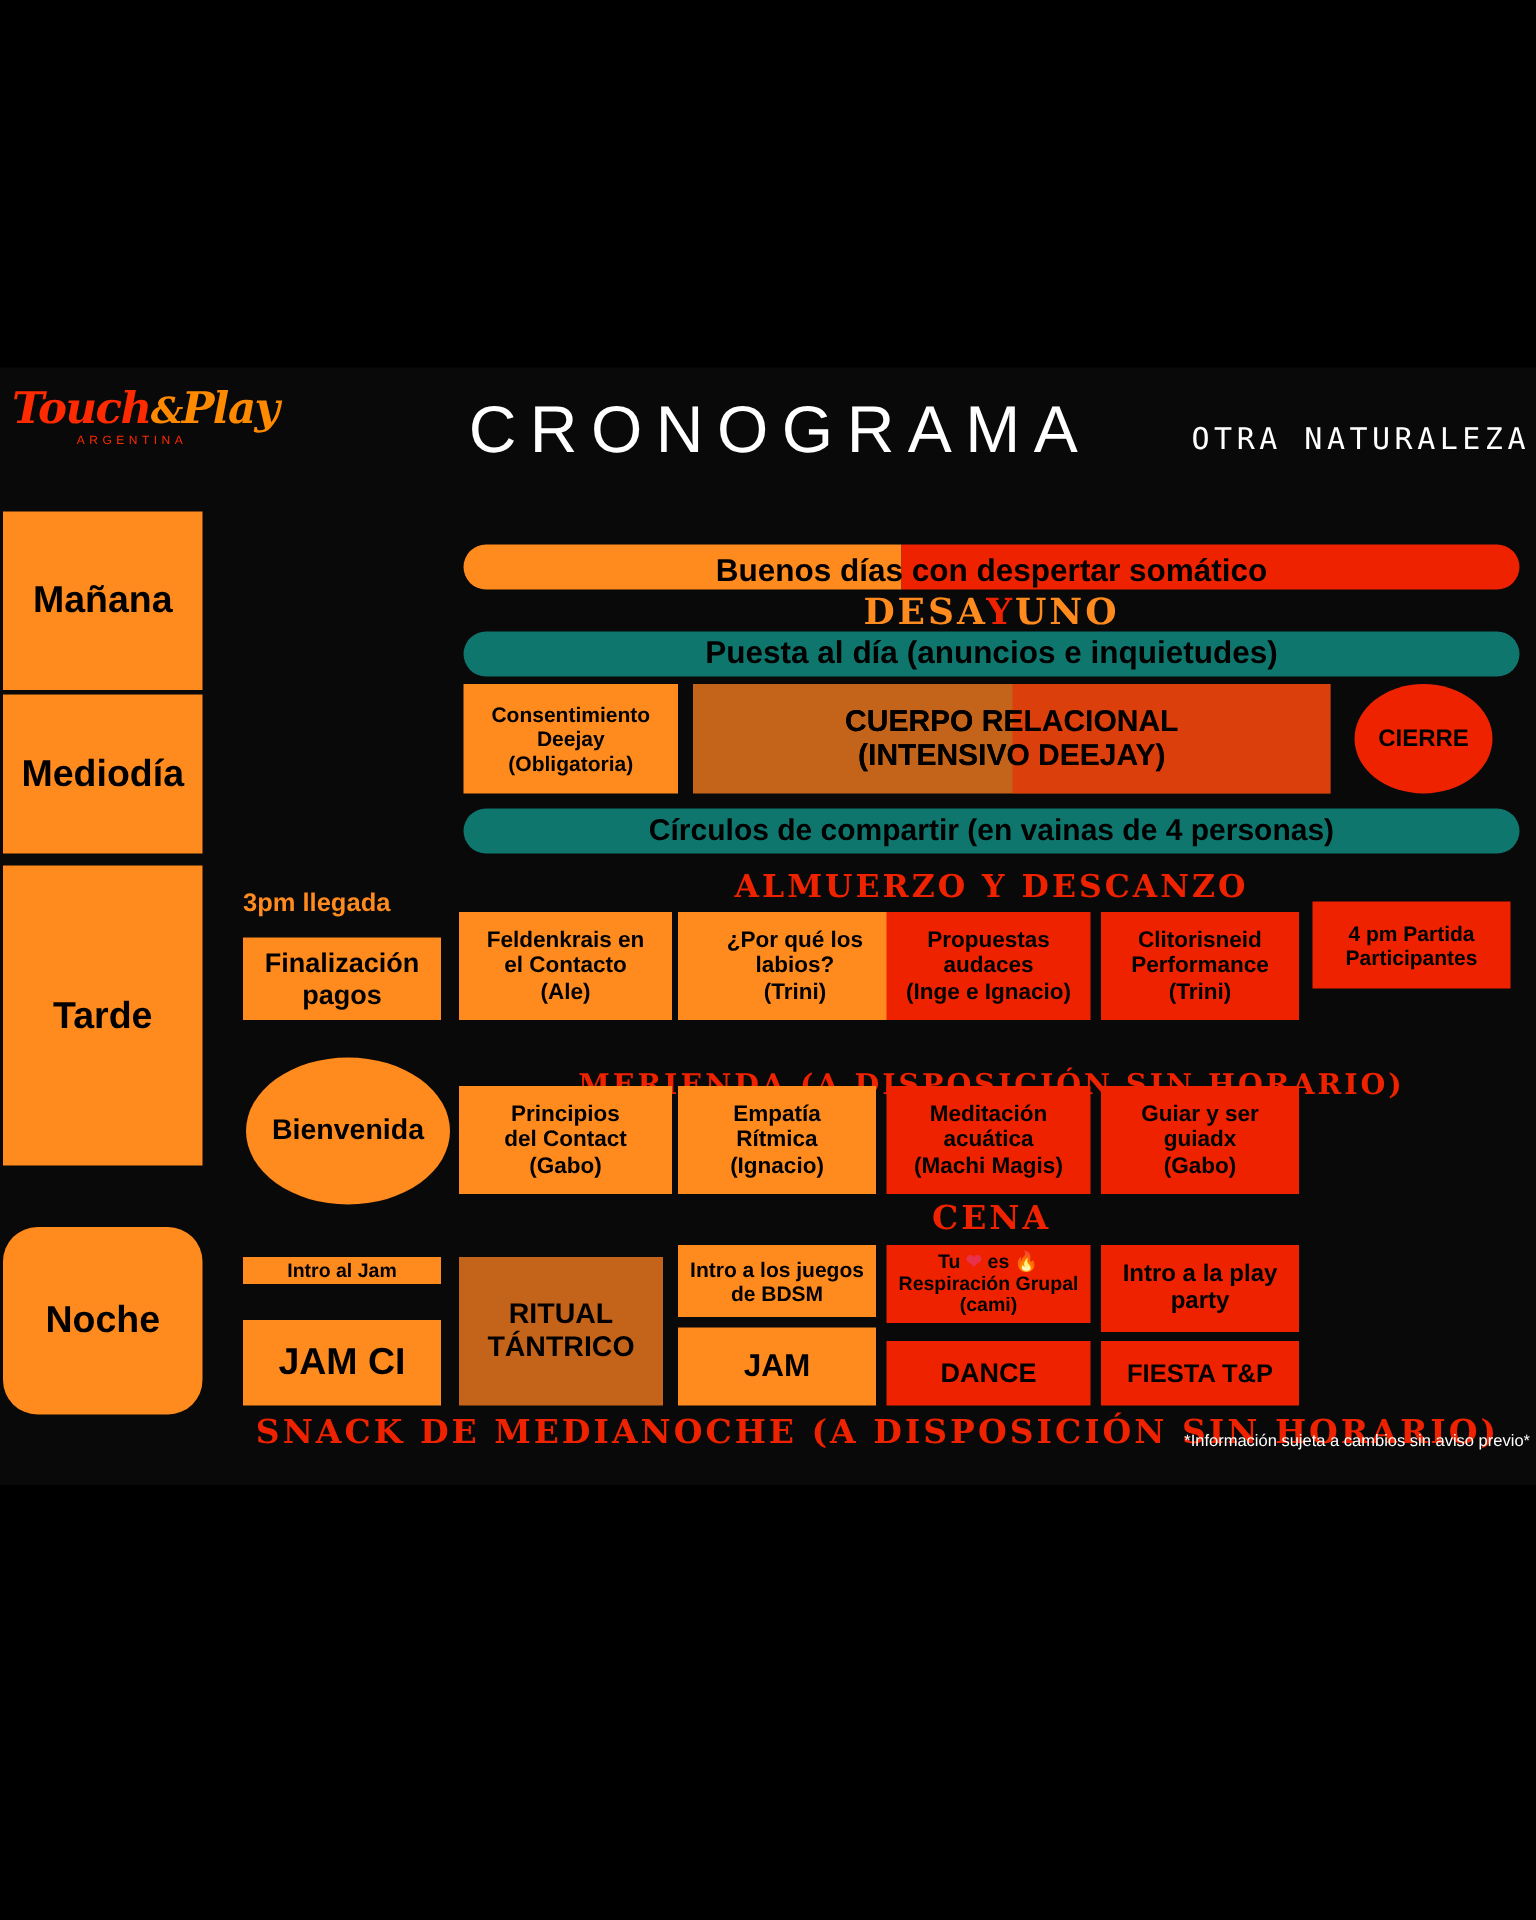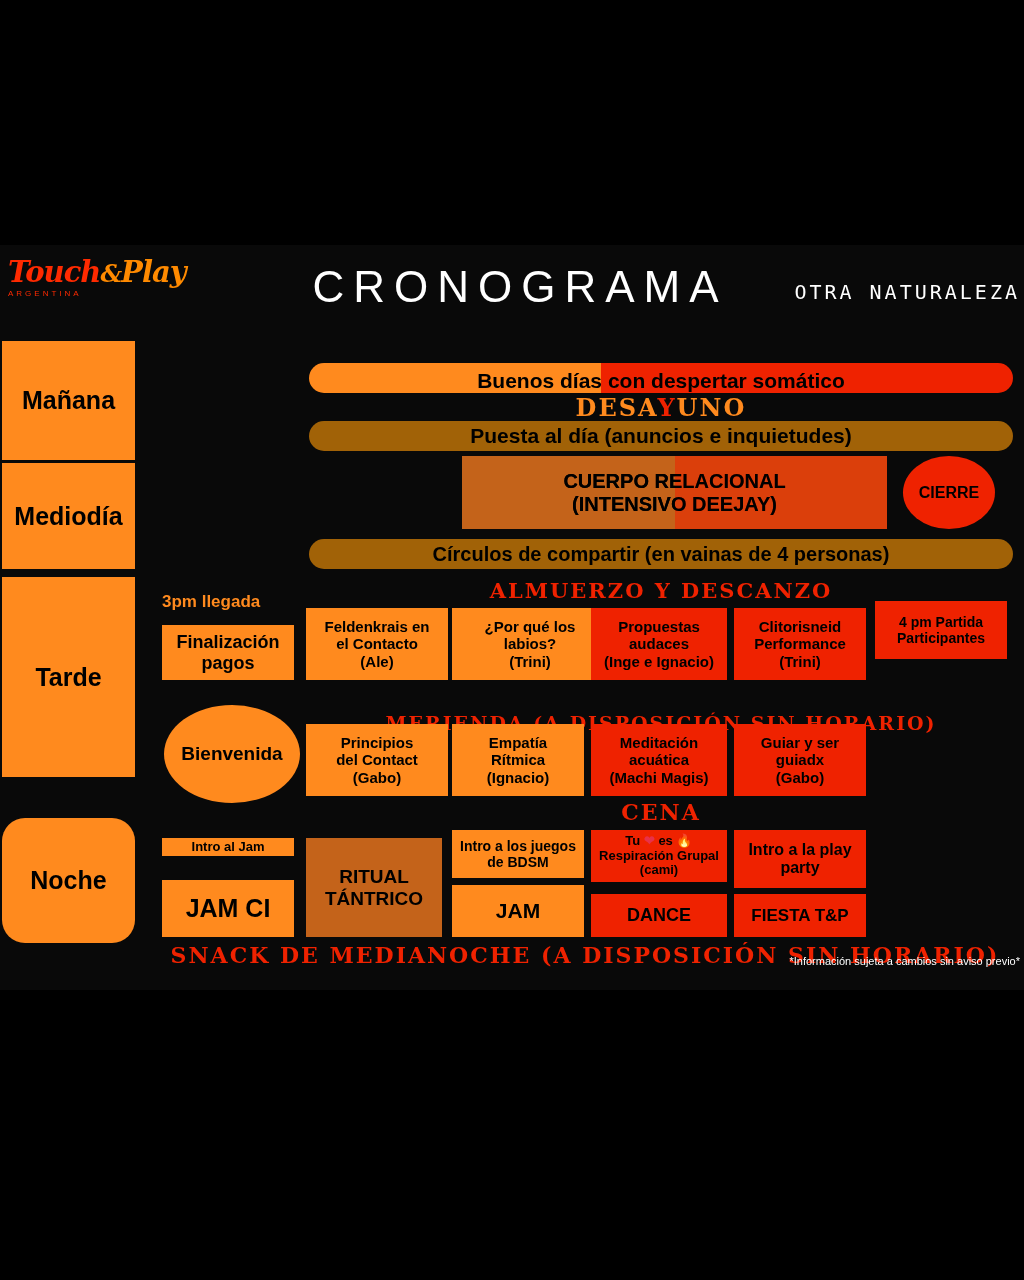--- a/index.html
+++ b/index.html
@@ -4,34 +4,34 @@
 <style>
   html,body{margin:0;padding:0;background:#000;}
   body{width:1024px;height:1280px;font-family:"Liberation Sans",sans-serif;overflow:hidden;}
   #sheet{position:relative;width:1024px;height:1280px;background:#000;}
   .canvas{position:absolute;left:0;top:245px;width:1024px;height:745px;background:#090909;}
 
   
   .logo{position:absolute;left:8px;top:258px;width:160px;height:60px;}
   .logo-main{font-family:"DejaVu Serif",serif;font-style:italic;font-weight:bold;font-size:29px;color:#ff2a00;line-height:1;letter-spacing:-1px;}
   .logo-main .play{color:#ff8a00;}
-  .logo-sub{font-size:8px;color:#ff2a00;letter-spacing:3px;margin-top:2px;}
+  .logo-sub{font-size:8px;color:#ff2a00;letter-spacing:3px;text-align:center;margin-top:2px;}
   .logo-amp{color:#ff8a00;font-size:24px;}
 
   .title{position:absolute;left:300px;top:262px;width:440px;text-align:center;color:#fff;font-size:44px;letter-spacing:9px;font-family:"Liberation Sans",sans-serif;}
   .otra{position:absolute;right:4px;top:280px;color:#fff;font-size:20px;letter-spacing:3px;font-family:"DejaVu Sans Mono",monospace;}
 
   .daysrow{position:absolute;left:0;top:326px;width:1024px;height:22px;}
   .day{position:absolute;color:#fff;font-size:14px;font-weight:bold;letter-spacing:2px;font-family:"DejaVu Serif",serif;text-align:center;}
 
   
   .period{position:absolute;left:2px;background:#ff8a1e;color:#000;font-weight:bold;font-size:25px;display:flex;align-items:center;justify-content:center;width:133px;font-family:"Liberation Sans",sans-serif;}
 
   .bar{position:absolute;border-radius:18px;display:flex;align-items:center;justify-content:center;font-weight:bold;color:#000;font-size:21px;}
-  .bar-orange{background:#a16207;}
+  .bar-orange{background:#0f766e;}
   .bar-split-left{position:absolute;border-radius:18px 0 0 18px;background:#ff8a1e;}
   .bar-split-right{position:absolute;border-radius:0 18px 18px 0;background:#ef2200;}
   .bar-text{position:absolute;width:100%;text-align:center;color:#000;font-weight:bold;font-size:21px;line-height:1;}
 
   .redtitle{position:absolute;text-align:center;color:#ef2200;font-weight:bold;font-family:"DejaVu Serif",serif;letter-spacing:2px;}
 
   .cell{position:absolute;display:flex;flex-direction:column;align-items:center;justify-content:center;text-align:center;font-weight:bold;line-height:1.15;}
   .c-orange{background:#ff8a1e;color:#000;}
   .c-red{background:#ef2200;color:#000;}
   .c-brown{background:#c4631a;color:#000;}
@@ -68,20 +68,25 @@
   <div class="bar-split-left" style="left:309px;top:363px;width:292px;height:30px;"></div>
   <div class="bar-split-right" style="left:601px;top:363px;width:412px;height:30px;"></div>
   <div class="bar-text" style="left:309px;top:370px;width:704px;">Buenos días con despertar somático</div>
 
   <div class="redtitle desayuno" style="left:309px;top:393px;width:704px;font-size:24px;">
     <span class="a">DESA</span><span class="b">Y</span><span class="a">UNO</span>
   </div>
 
   <div class="bar bar-orange" style="left:309px;top:421px;width:704px;height:30px;">Puesta al día (anuncios e inquietudes)</div>
 
+  <div class="cell c-orange" style="left:309px;top:456px;width:143px;height:73px;font-size:14px;">
+    <div>Consentimiento</div>
+    <div>Deejay</div>
+    <div>(Obligatoria)</div>
+  </div>
   <div class="cell c-brown" style="left:462px;top:456px;width:425px;height:73px;font-size:20px;">
     <div>CUERPO RELACIONAL</div>
     <div>(INTENSIVO DEEJAY)</div>
   </div>
   <div style="position:absolute;left:675px;top:456px;width:212px;height:73px;background:#ef2200;opacity:0.55;"></div>
   <div class="cell" style="left:462px;top:456px;width:425px;height:73px;font-size:20px;color:#000;background:transparent;">
     <div>CUERPO RELACIONAL</div>
     <div>(INTENSIVO DEEJAY)</div>
   </div>
 

